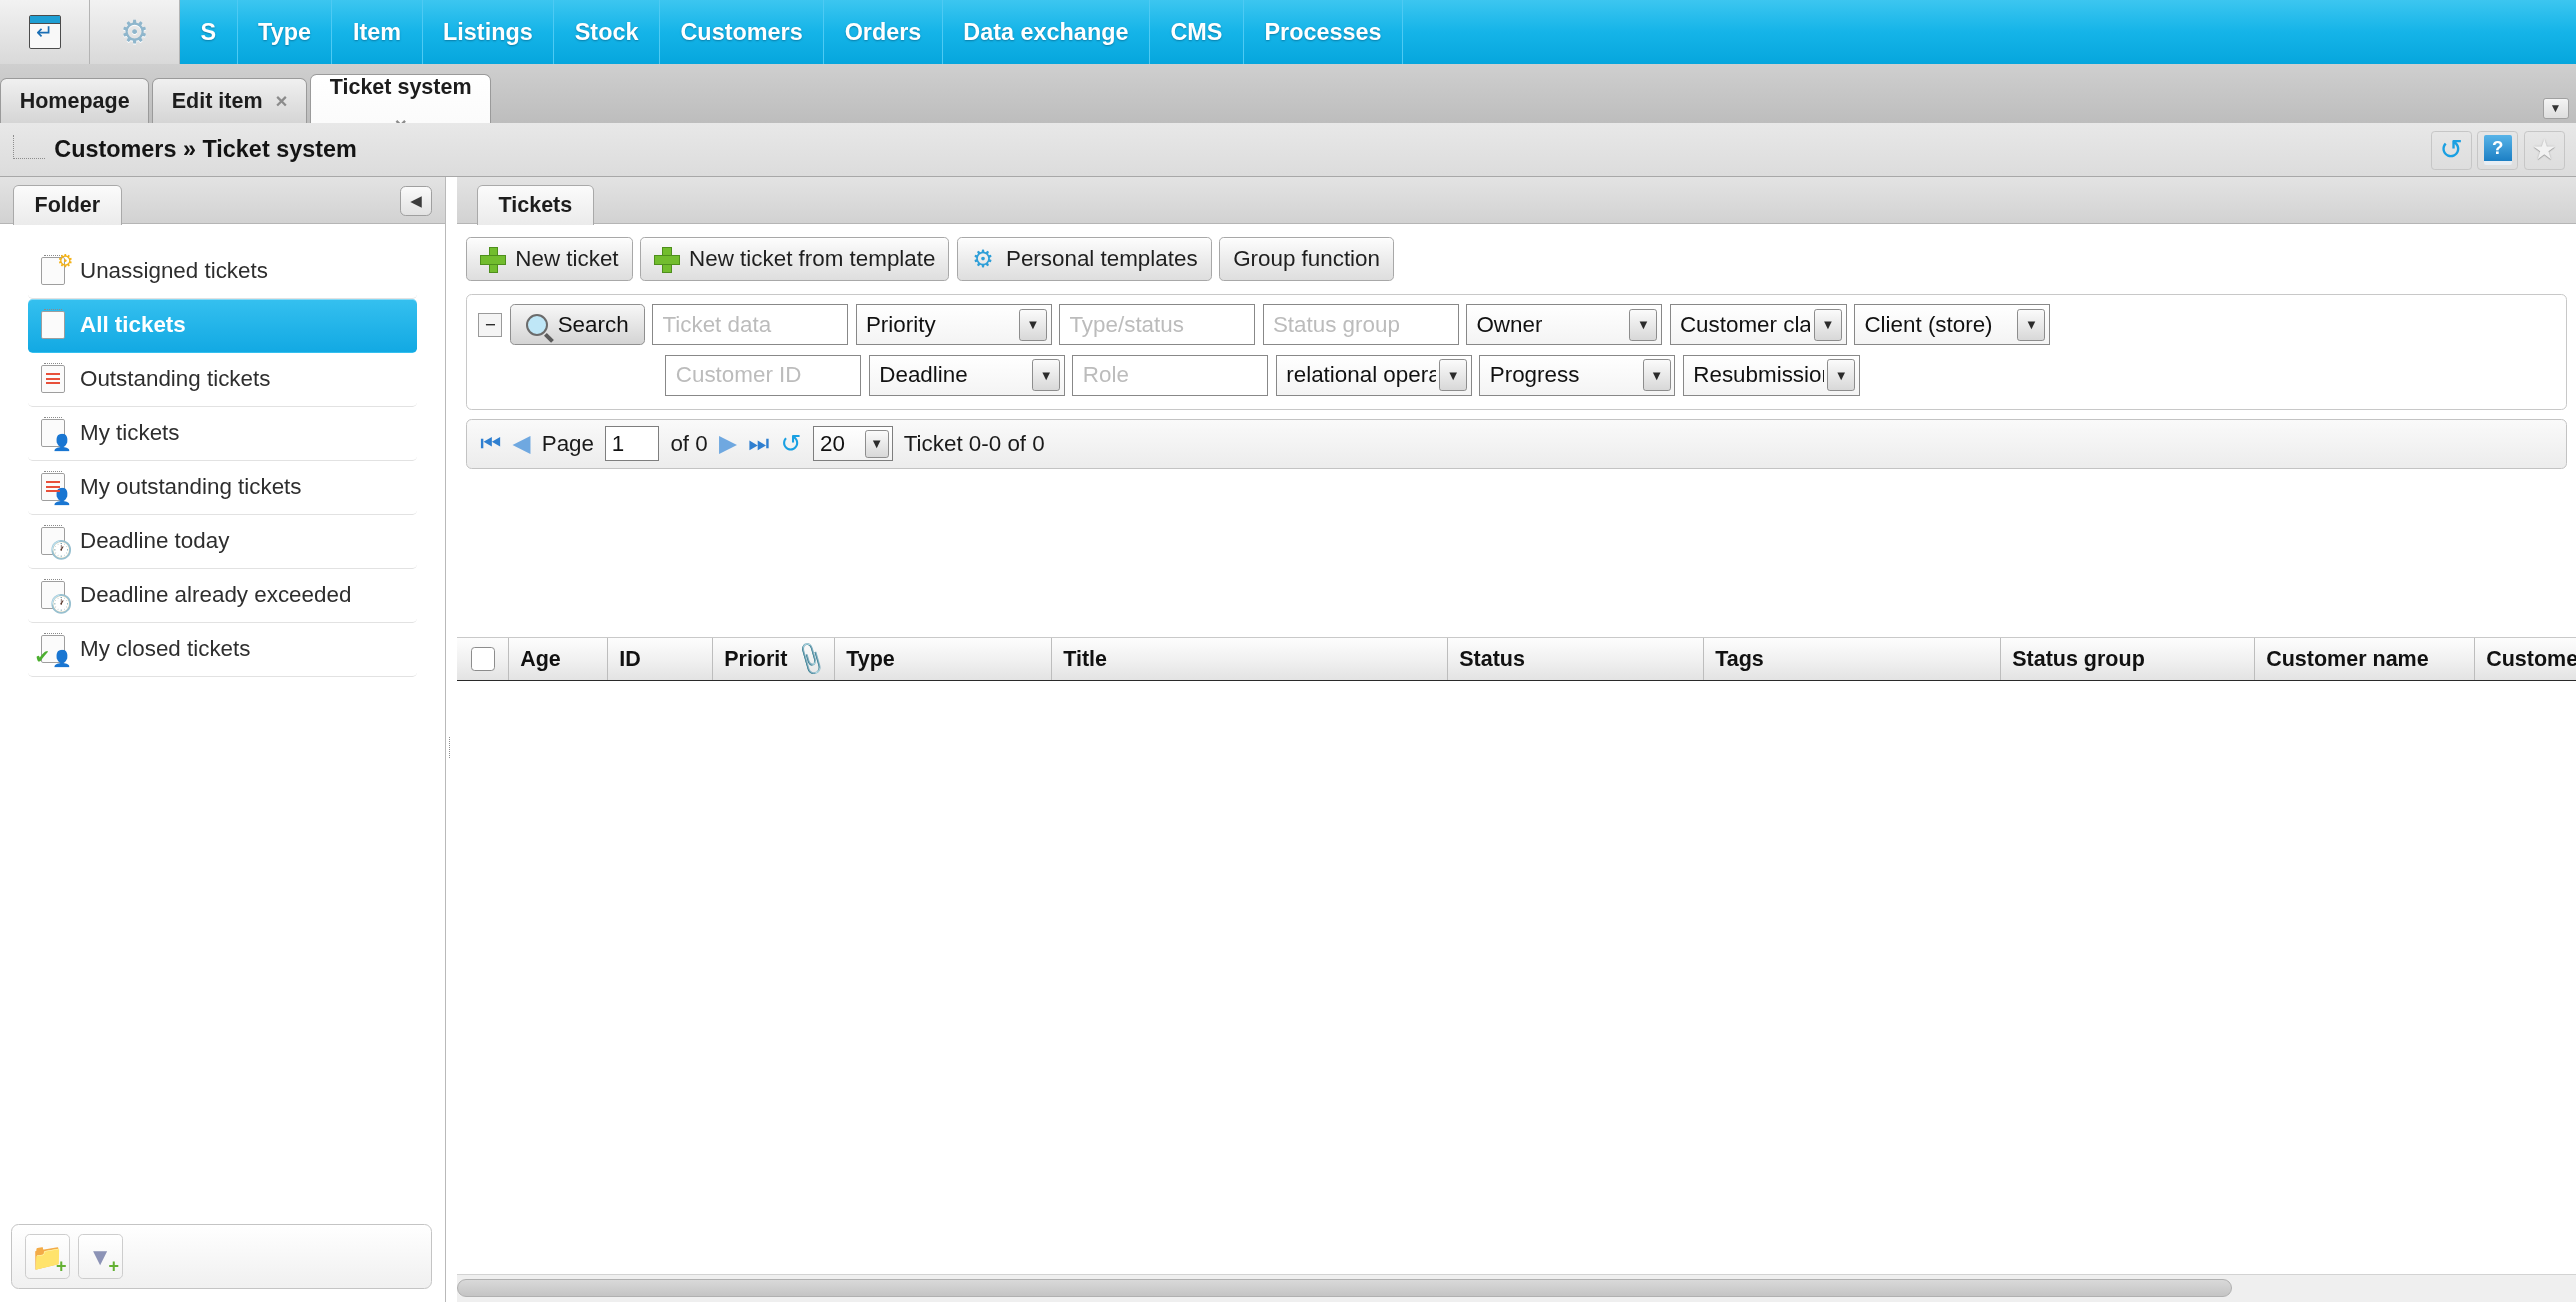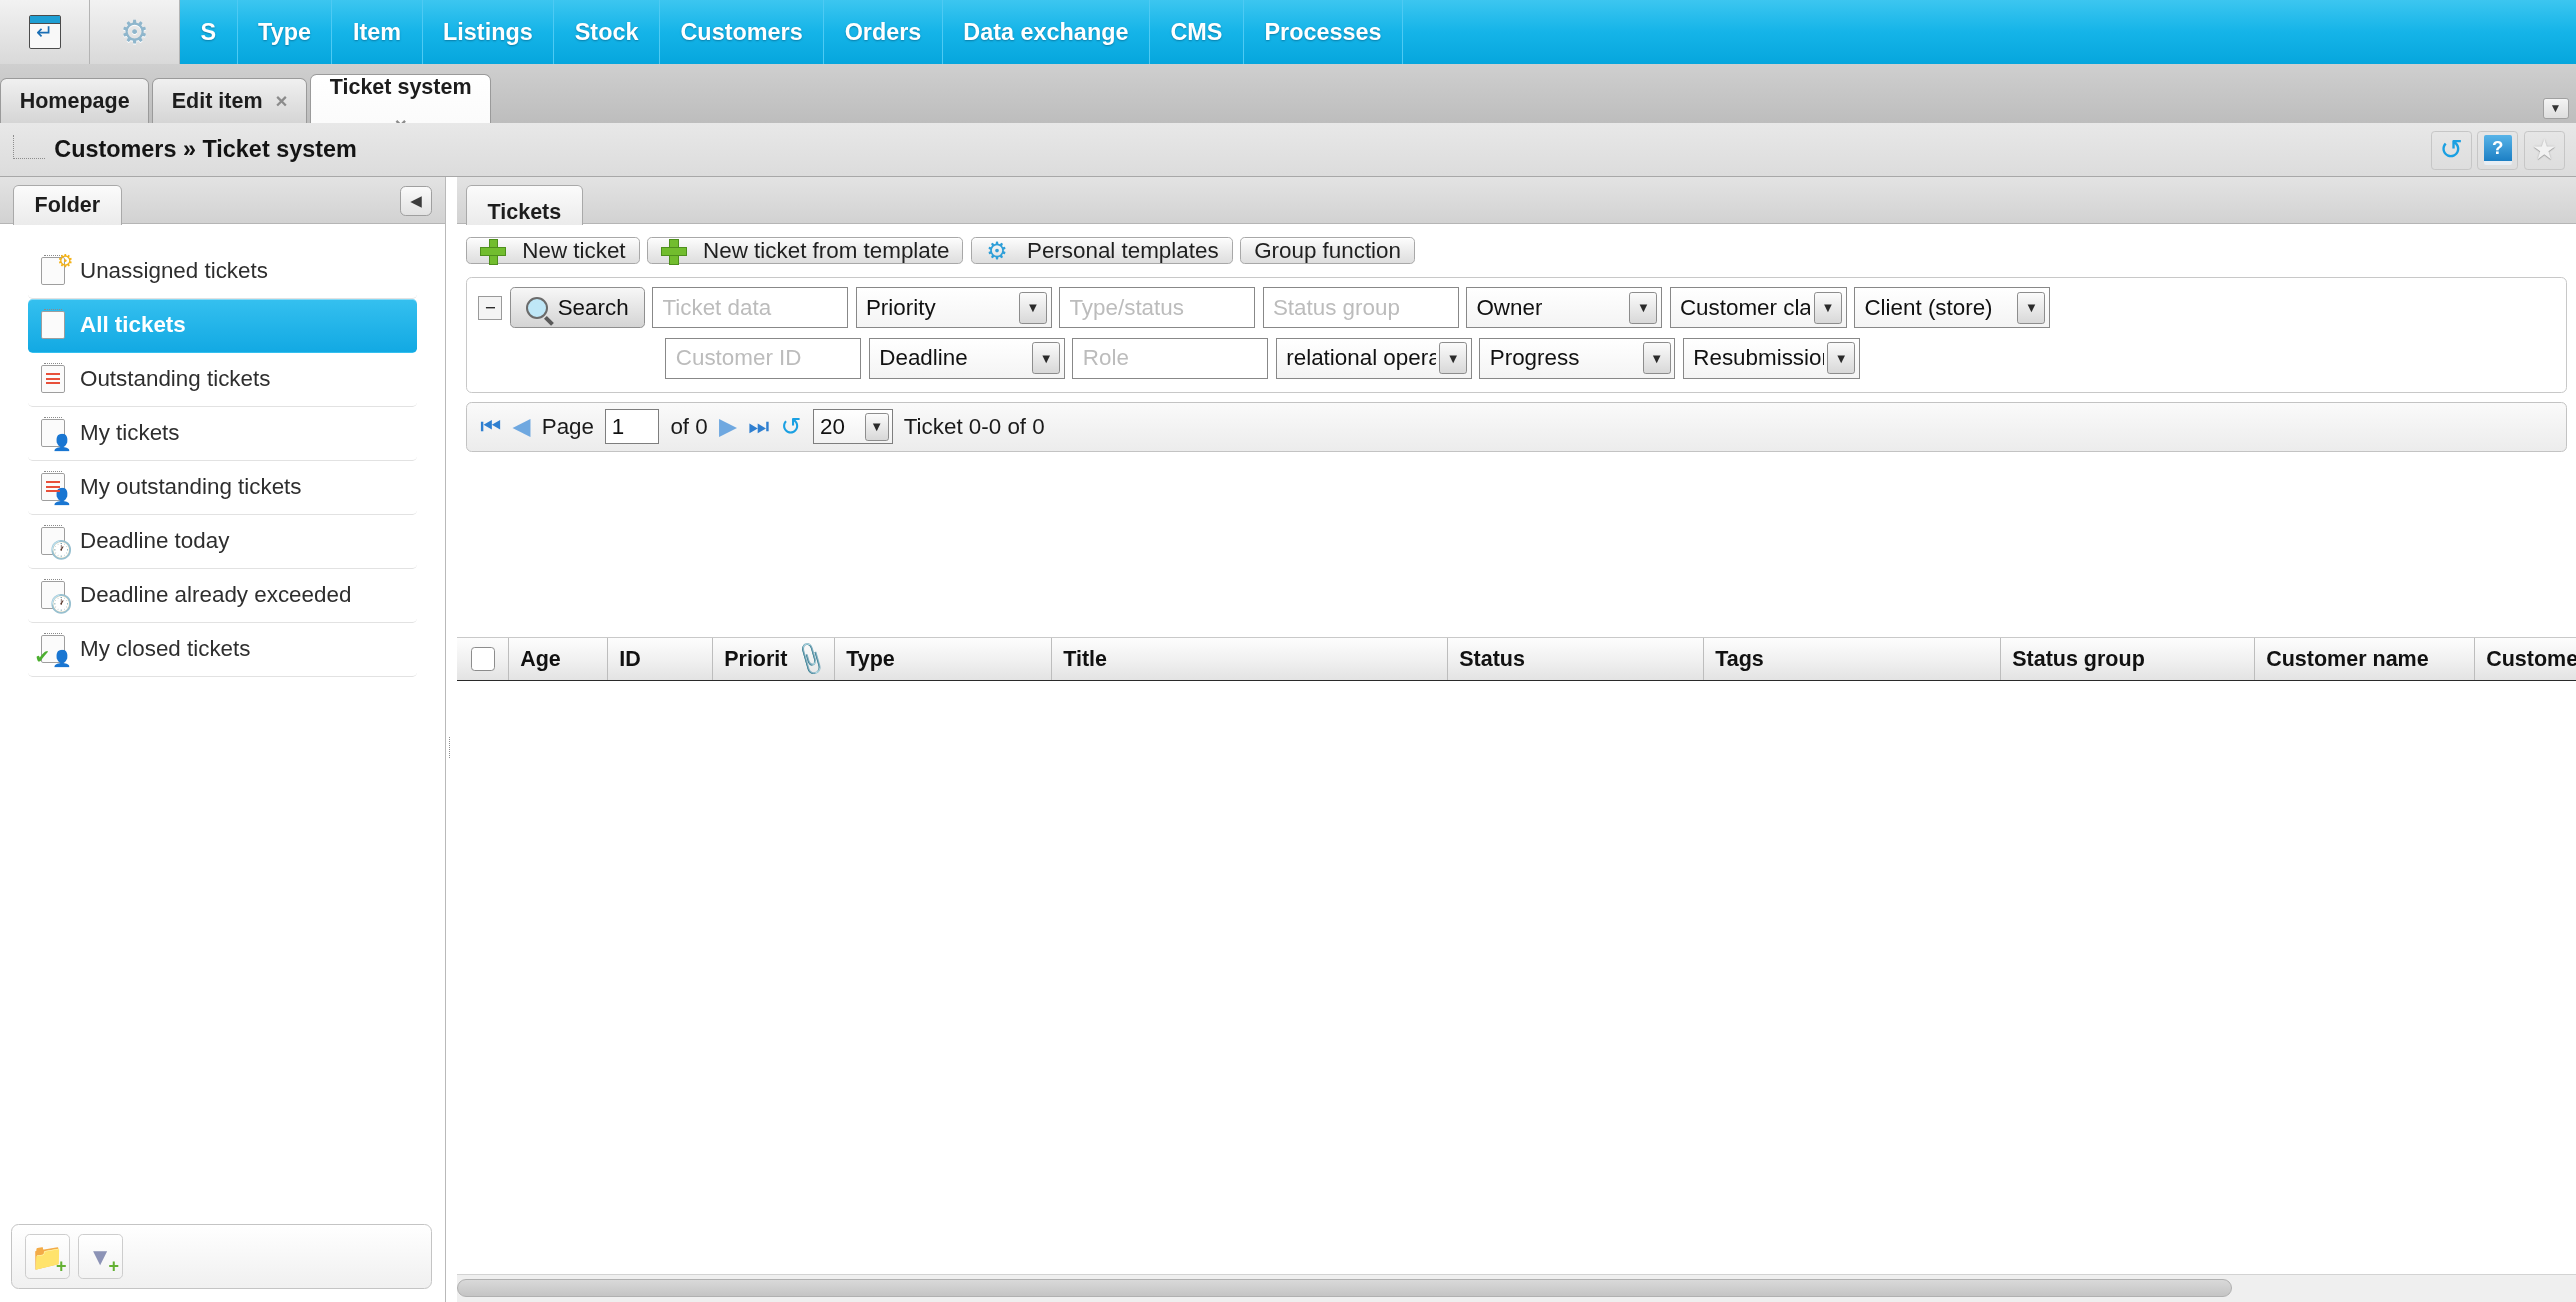--- a/index.html
+++ b/index.html
@@ -187,29 +187,29 @@
   .main {
     position: absolute; left: 457px; top: 177px; right: 0; bottom: 0;
     background: #ffffff;
   }
   .main-tabrow {
     position: relative; height: 47px;
     background: linear-gradient(to bottom,#e3e3e3,#d2d2d2);
     border-bottom: 0.9px solid #b5b5b5;
   }
   .main-tab {
-    position: absolute; left: 9px; top: 7.5px; height: 40px; padding: 0 20.5px;
+    position: absolute; left: 20px; top: 7.5px; height: 40px; padding: 0 20.5px;
     background: linear-gradient(to bottom,#fbfbfb,#ebebeb);
     border: 0.9px solid #a9a9a9; border-bottom: none; border-radius: 5.6px 5.6px 0 0;
     font-size: 21.5px; font-weight: bold; color: #1d1d1d;
-    display: flex; align-items: flex-end; cursor: pointer;
+    display: flex; align-items: center; cursor: pointer;
   }
   .toolbar { padding: 13px 9.3px 9.3px 9.3px; display: flex; gap: 7.5px; }
   .tb-btn {
-    height: 27px; padding: 0 13px; display: flex; align-items: center; gap: 18px;
+    height: 44px; padding: 0 13px; display: flex; align-items: center; gap: 11px;
     background: linear-gradient(to bottom,#fdfdfd 0%,#ebebeb 55%,#dedede 100%);
     border: 0.9px solid #a8a8a8; border-radius: 4.7px;
     font-size: 22.4px; color: #1f1f1f; cursor: pointer; white-space: nowrap;
     box-shadow: 0 0.9px 0 rgba(255,255,255,.8) inset;
   }
   .plus-ico {
     width: 24px; height: 24px; position: relative; flex: 0 0 24px;
   }
   .plus-ico::before, .plus-ico::after {
     content: ""; position: absolute; background: #72bd2e; border: 0.9px solid #4e8f1c;

